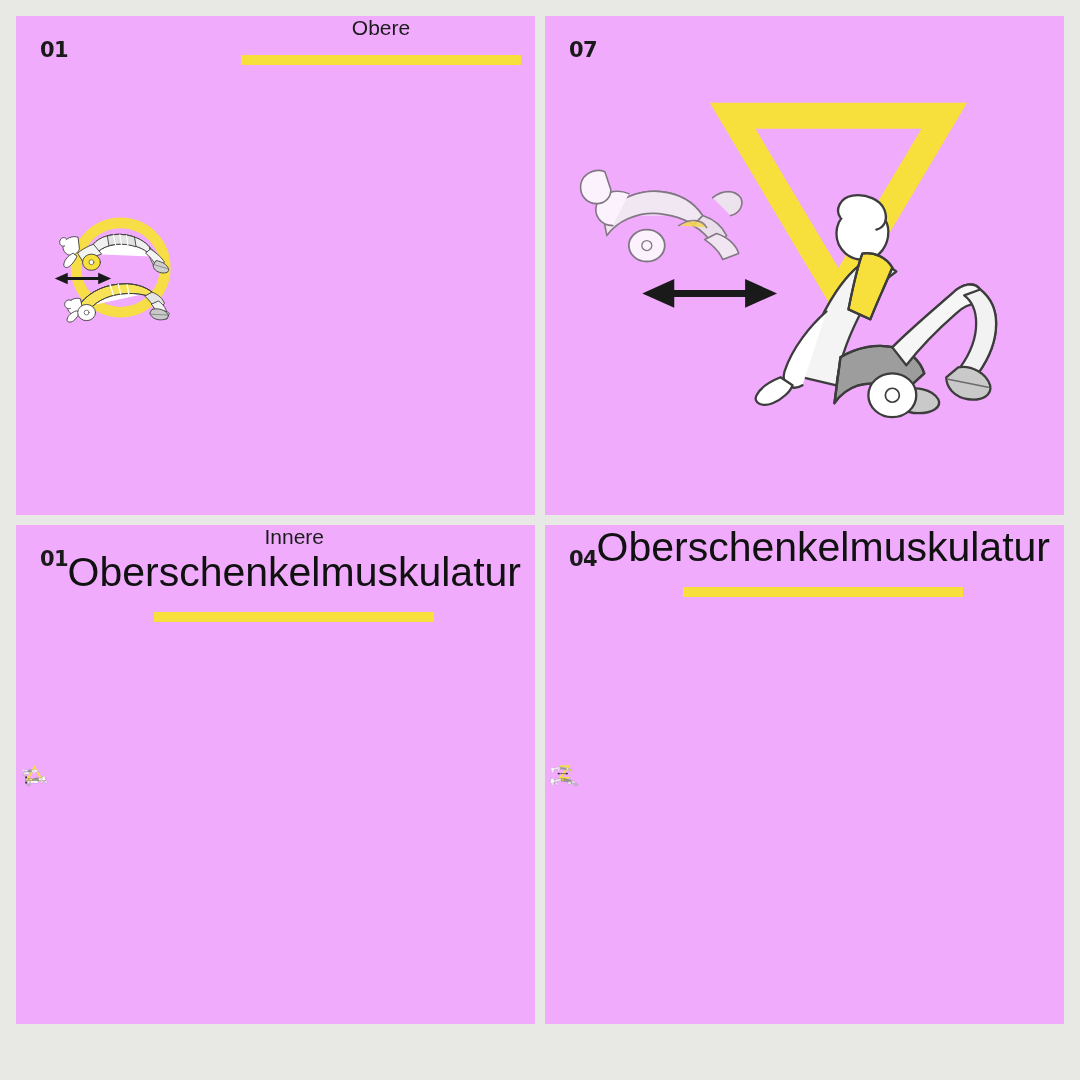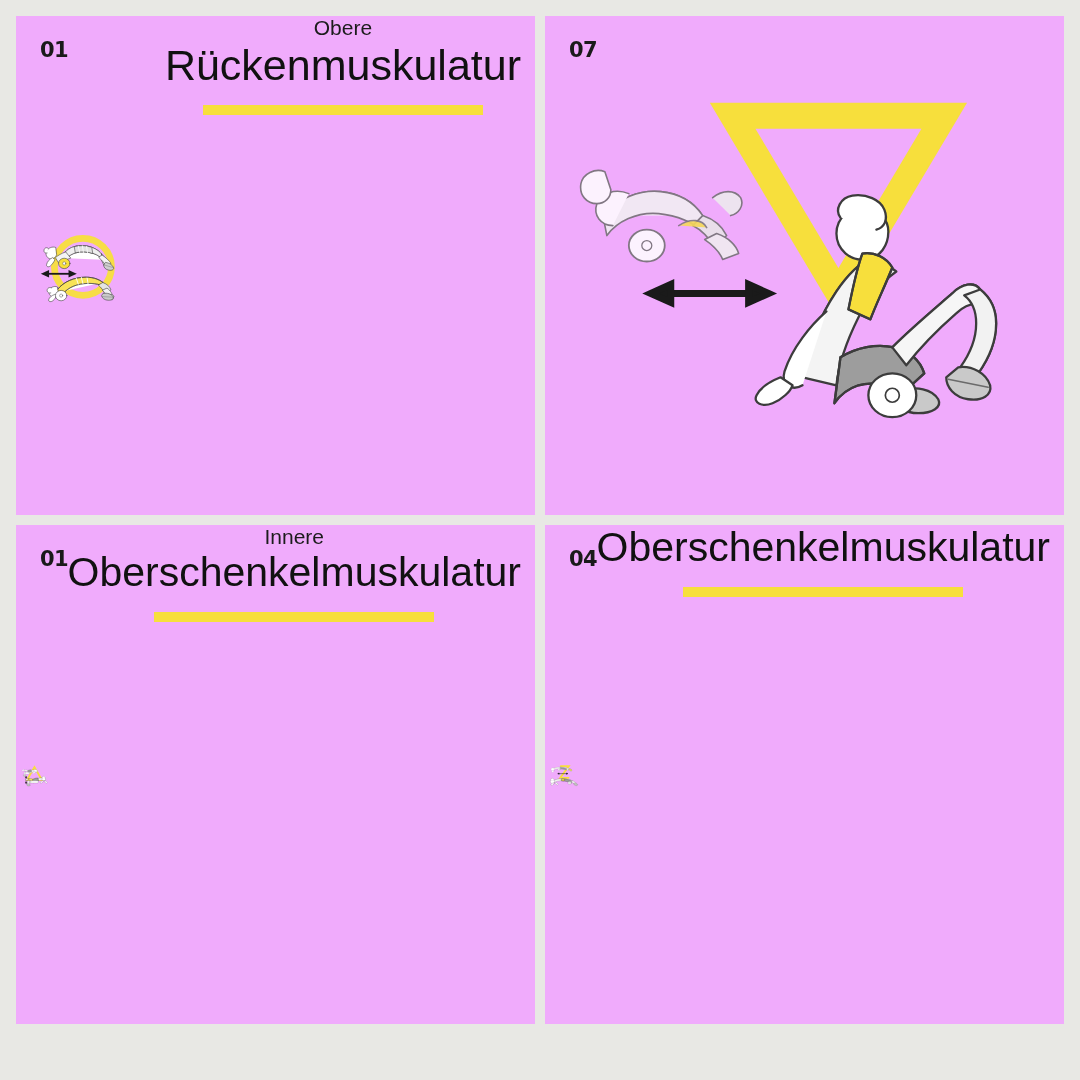--- a/index.html
+++ b/index.html
@@ -144,21 +144,20 @@
           <path d="M136 266 C128 262 120 268 120 276 C120 284 128 288 134 286" fill="#ffffff"></path>
           <path d="M148 292 C136 296 128 304 126 312 C124 320 134 322 142 316 C150 310 154 302 156 296 Z" fill="#ffffff"></path>
 
           <ellipse cx="174" cy="296" rx="22" ry="20" fill="#ffffff" stroke="#3c3c3c" stroke-width="2.2"></ellipse>
           <circle cx="174" cy="296" r="6" fill="#ffffff" stroke="#3c3c3c" stroke-width="1.6"></circle>
         </g>
       </svg>
     </div>
     <div class="caption">
       <div class="caption-small">Obere</div>
-      <div class="caption-main">Rückenmuskulatur</div>
       <div class="underline"></div>
     </div>
   </div>
 
   <div class="card card2">
     <div class="card-number">07</div>
     <div class="art">
       <svg viewBox="0 0 520 360" preserveAspectRatio="xMidYMid meet">
 
         <path d="M188 30 L400 30 L294 208 Z" fill="none" stroke="#F7DF3C" stroke-width="26" stroke-linejoin="miter"></path>

